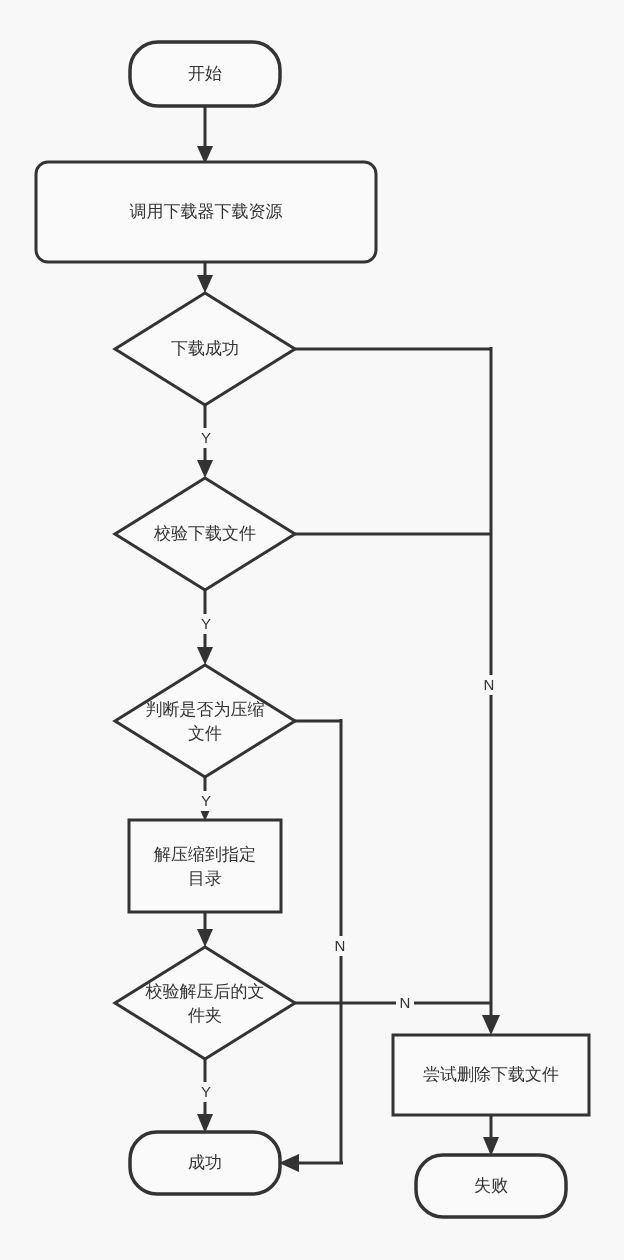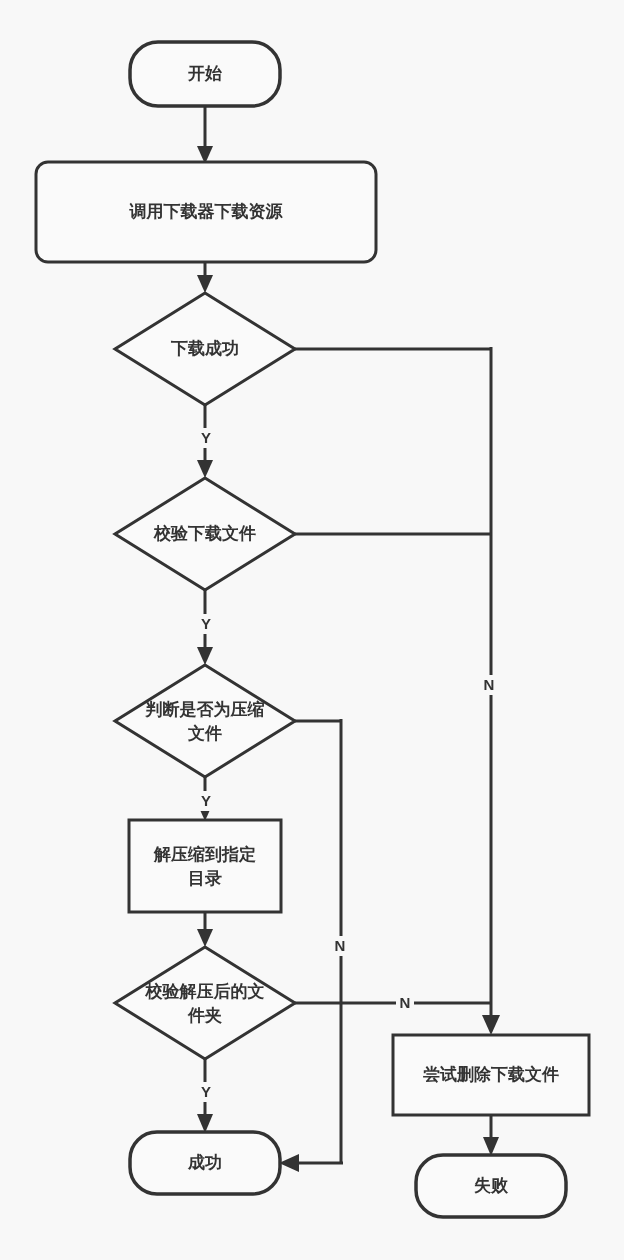--- a/index.html
+++ b/index.html
@@ -10,21 +10,20 @@
   body {
     width: 624px;
     height: 1260px;
     font-family: "Liberation Sans", "DejaVu Sans", sans-serif;
     overflow: hidden;
   }
   #flow-root {
     position: relative;
     width: 624px;
     height: 1260px;
-    font-weight: bold;
   }
   svg#flow-svg {
     display: block;
     width: 624px;
     height: 1260px;
   }
   .node-shape {
     fill: #fafafa;
     stroke: #333333;
     stroke-width: 3;

